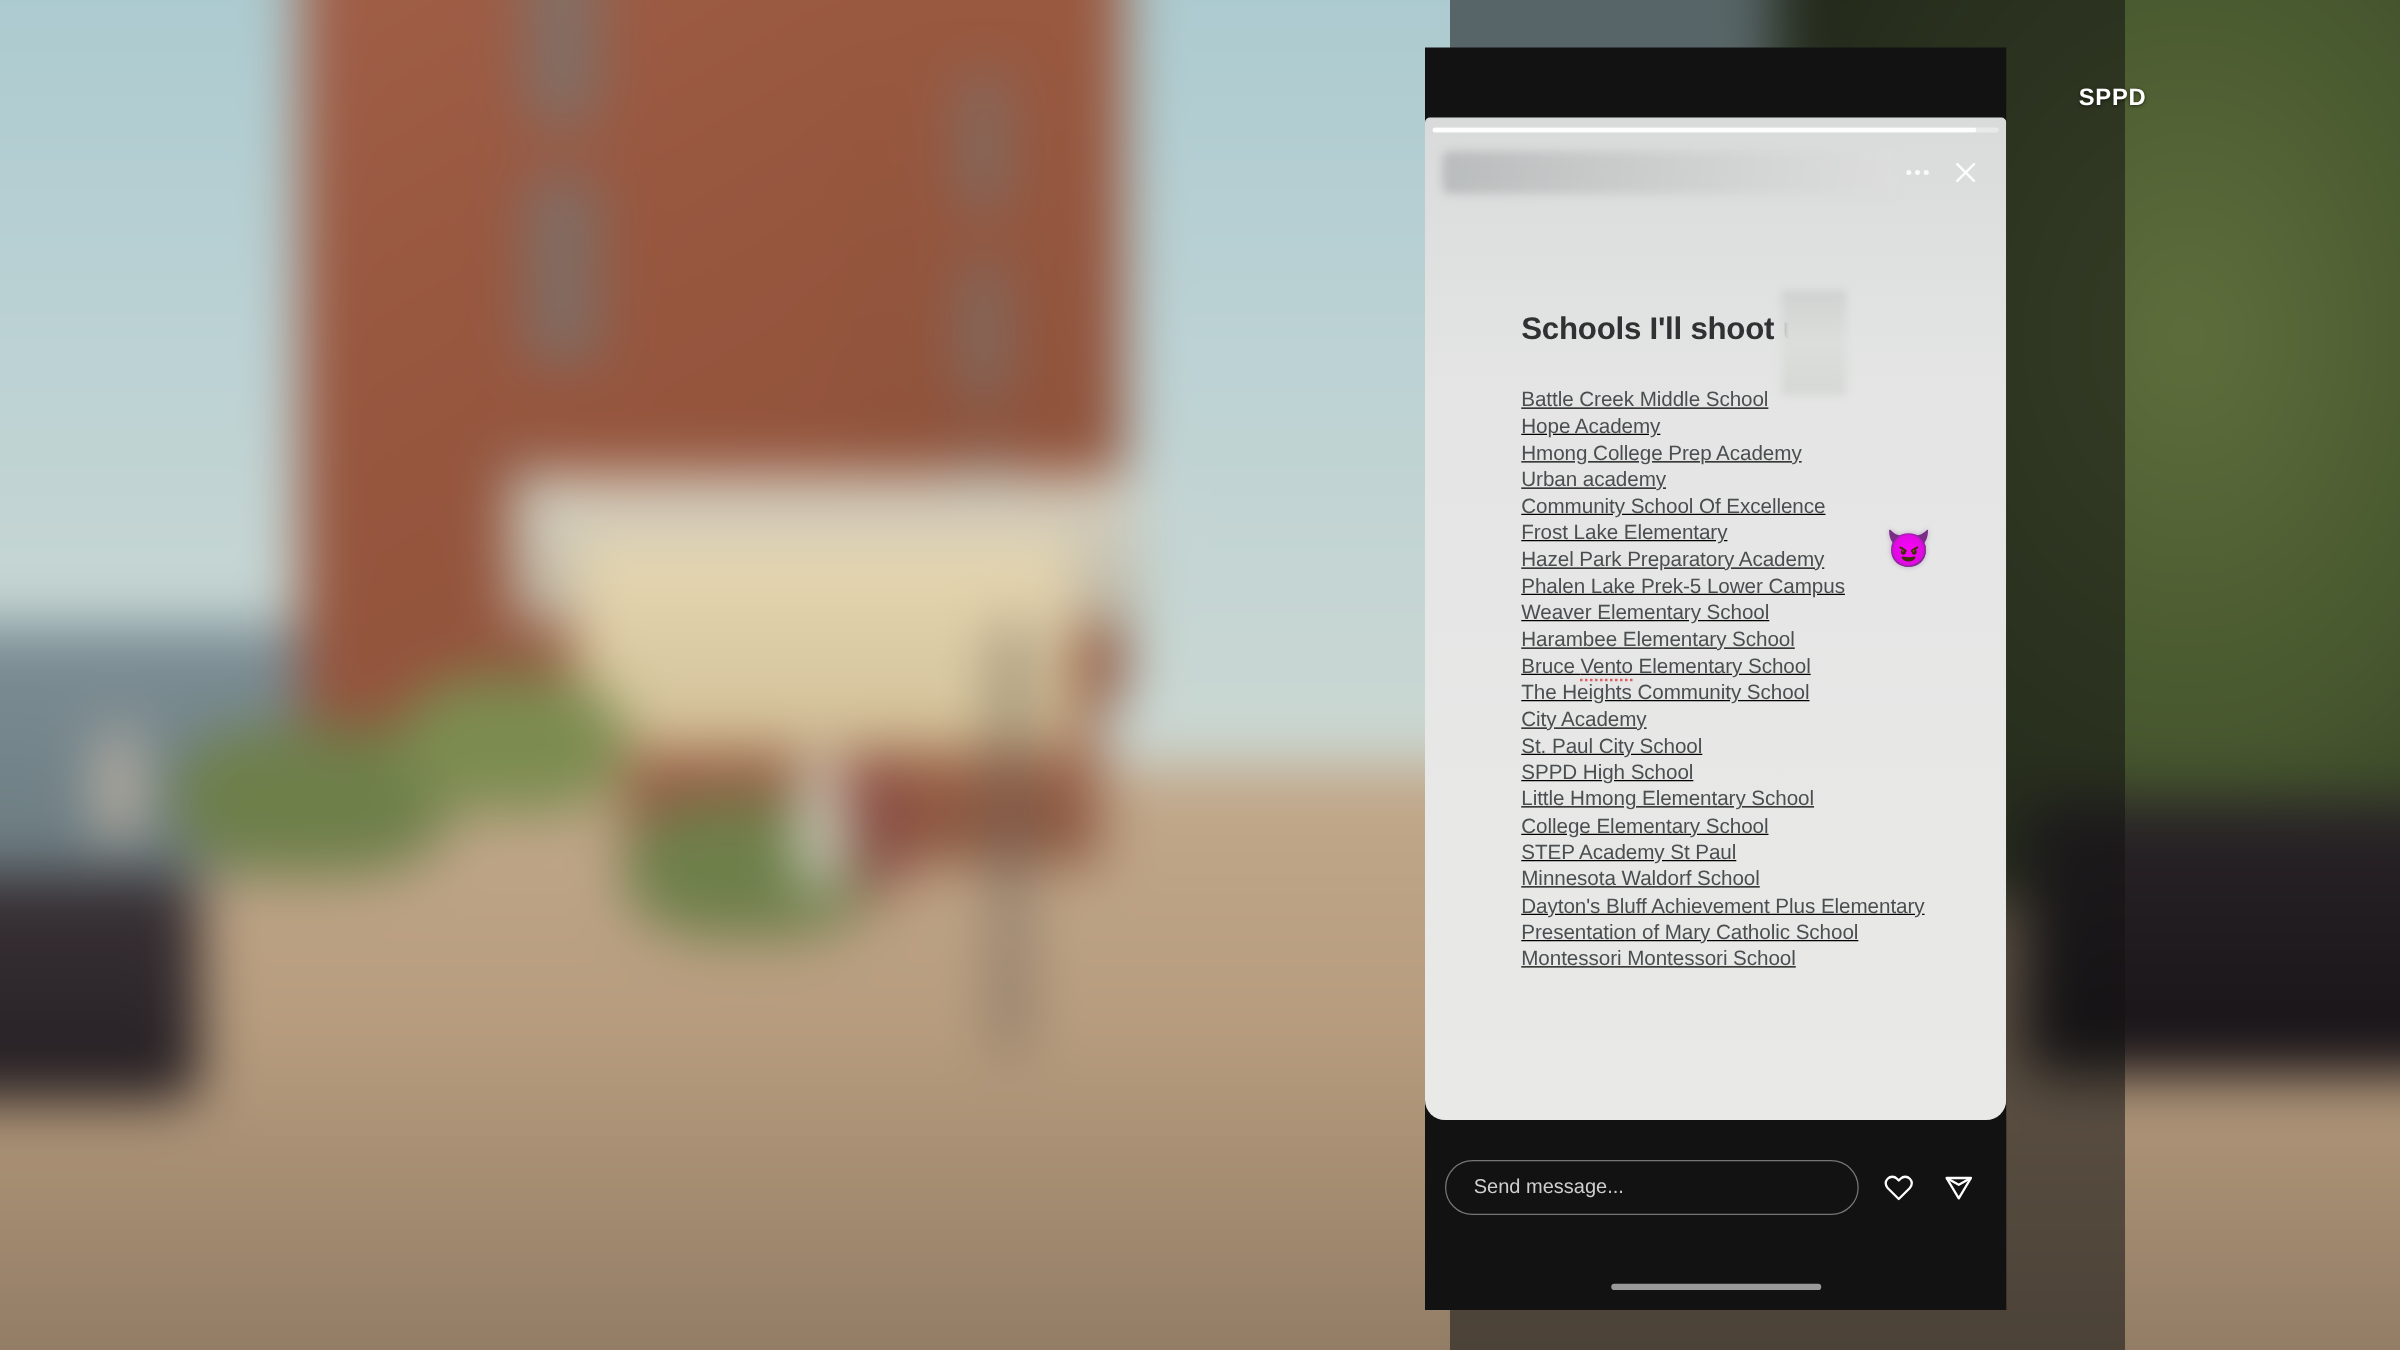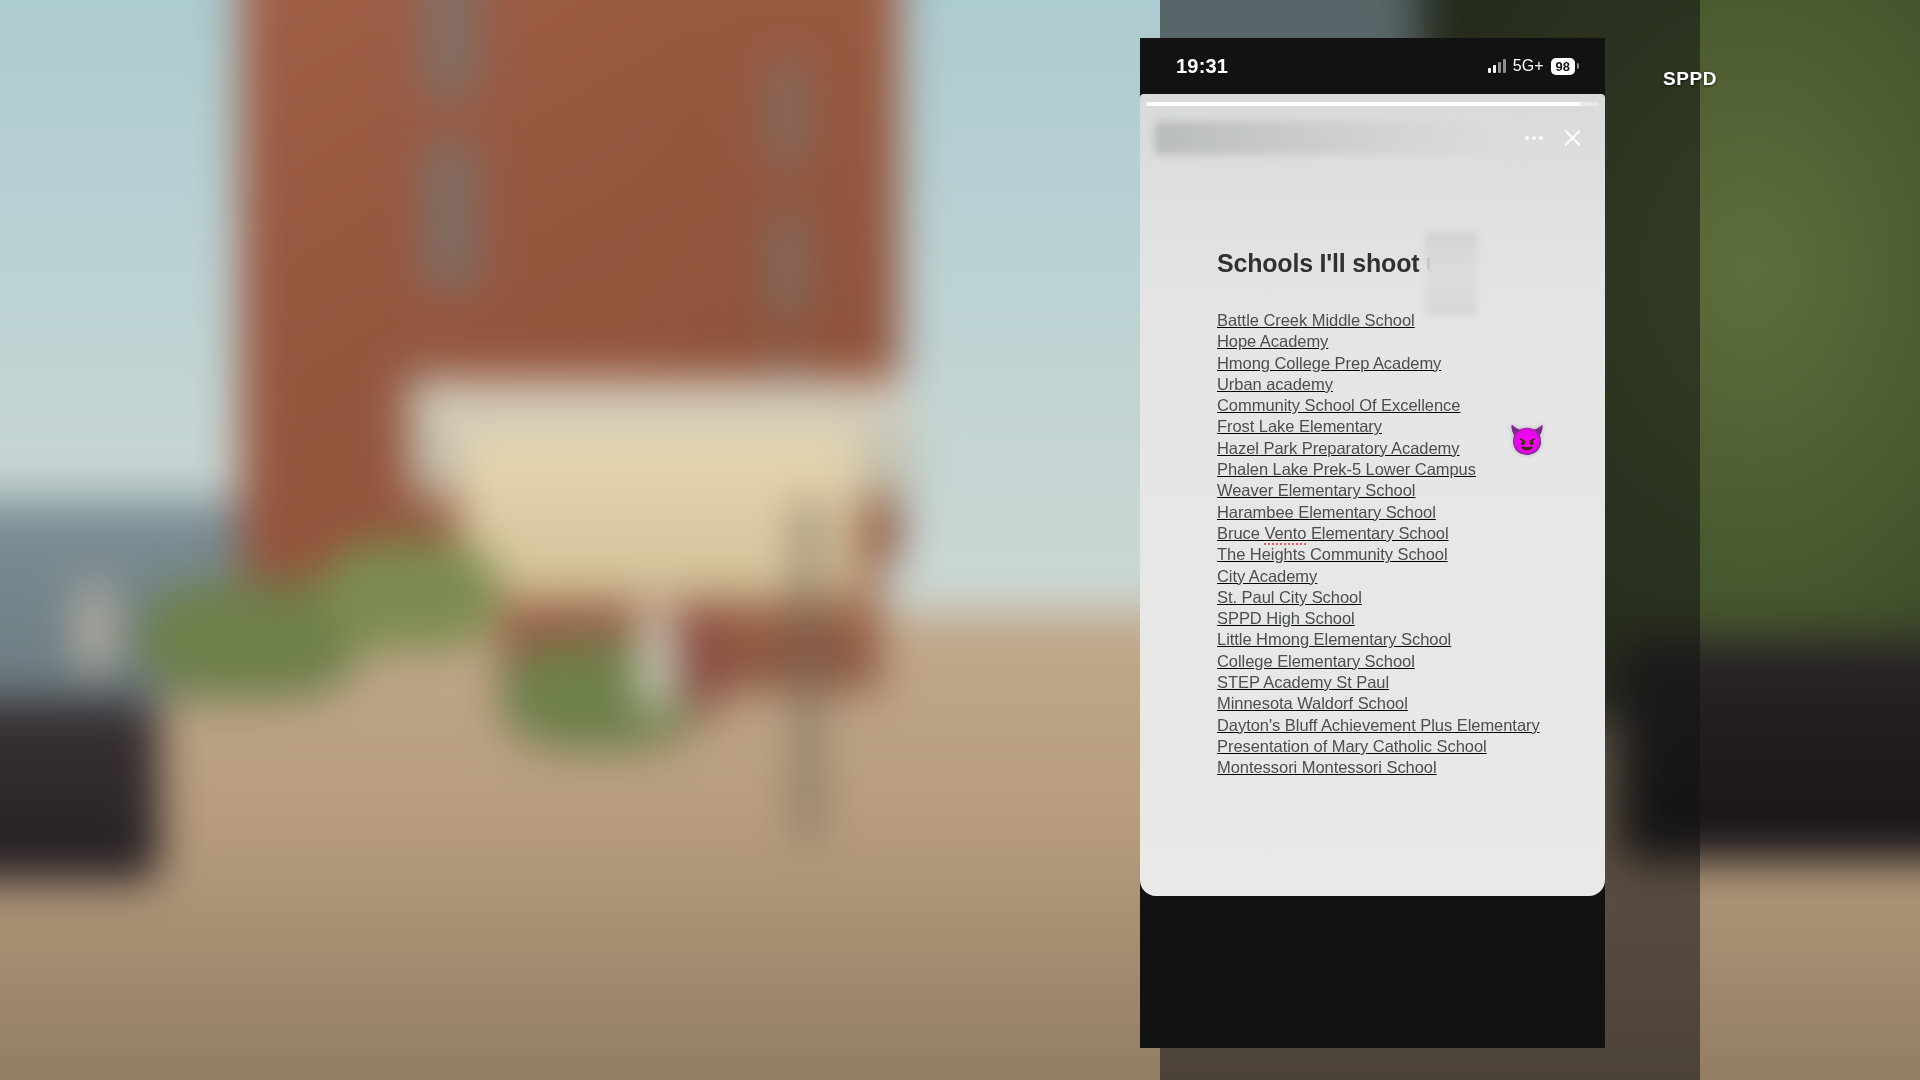--- a/index.html
+++ b/index.html
@@ -255,33 +255,20 @@
     <div class="bg-car-left"></div>
     <div class="bg-car-right"></div>
   </div>
   <div class="bg-dark-panel"></div>
 </div>
 
 <div id="sppd-watermark">SPPD</div>
 
 <div id="phone">
 
-  <div id="status-bar">
-    <div id="status-time">19:31</div>
-    <div id="status-right">
-      <span class="signal-bars">
-        <i></i>
-          <i></i>
-          <i></i>
-          <i></i>
-      </span>
-      <span id="status-network">5G+</span>
-      <span id="battery-pill">98</span>
-    </div>
-  </div>
 
   <div id="story-card">
 
     <div id="progress-track">
       <div id="progress-fill" style="width:96%"></div>
     </div>
 
     <div id="story-header">
       <div id="author-blur"></div>
       <div id="story-menu-button">
@@ -316,14 +303,29 @@
         <li>STEP Academy St Paul</li>
         <li>Minnesota Waldorf School</li>
         <li>Dayton's Bluff Achievement Plus Elementary</li>
         <li>Presentation of Mary Catholic School</li>
         <li>Montessori Montessori School</li>
       </ul>
 
     <div id="devil-sticker">😈</div>
   </div>
 
+  <div id="reply-bar">
+    <input id="message-input" type="text" placeholder="Send message..." style="">
+    <div class="reply-icon">
+      <svg width="26" height="26" viewBox="0 0 24 24" fill="none" stroke="#ffffff" stroke-width="1.7" stroke-linecap="round" stroke-linejoin="round">
+        <path d="M12 20.5 3.8 12.4a4.9 4.9 0 0 1 0-6.9 4.9 4.9 0 0 1 6.9 0l1.3 1.3 1.3-1.3a4.9 4.9 0 0 1 6.9 0 4.9 4.9 0 0 1 0 6.9z"></path>
+      </svg>
+    </div>
+    <div class="reply-icon">
+      <svg width="26" height="26" viewBox="0 0 24 24" fill="none" stroke="#ffffff" stroke-width="1.7" stroke-linejoin="round">
+        <path d="M3 5h18l-9 15z"></path>
+        <path d="M3 5l9 5 9-5"></path>
+      </svg>
+    </div>
+    <div id="home-indicator"></div>
+  </div>
 
 </div>
 
 </body></html>

